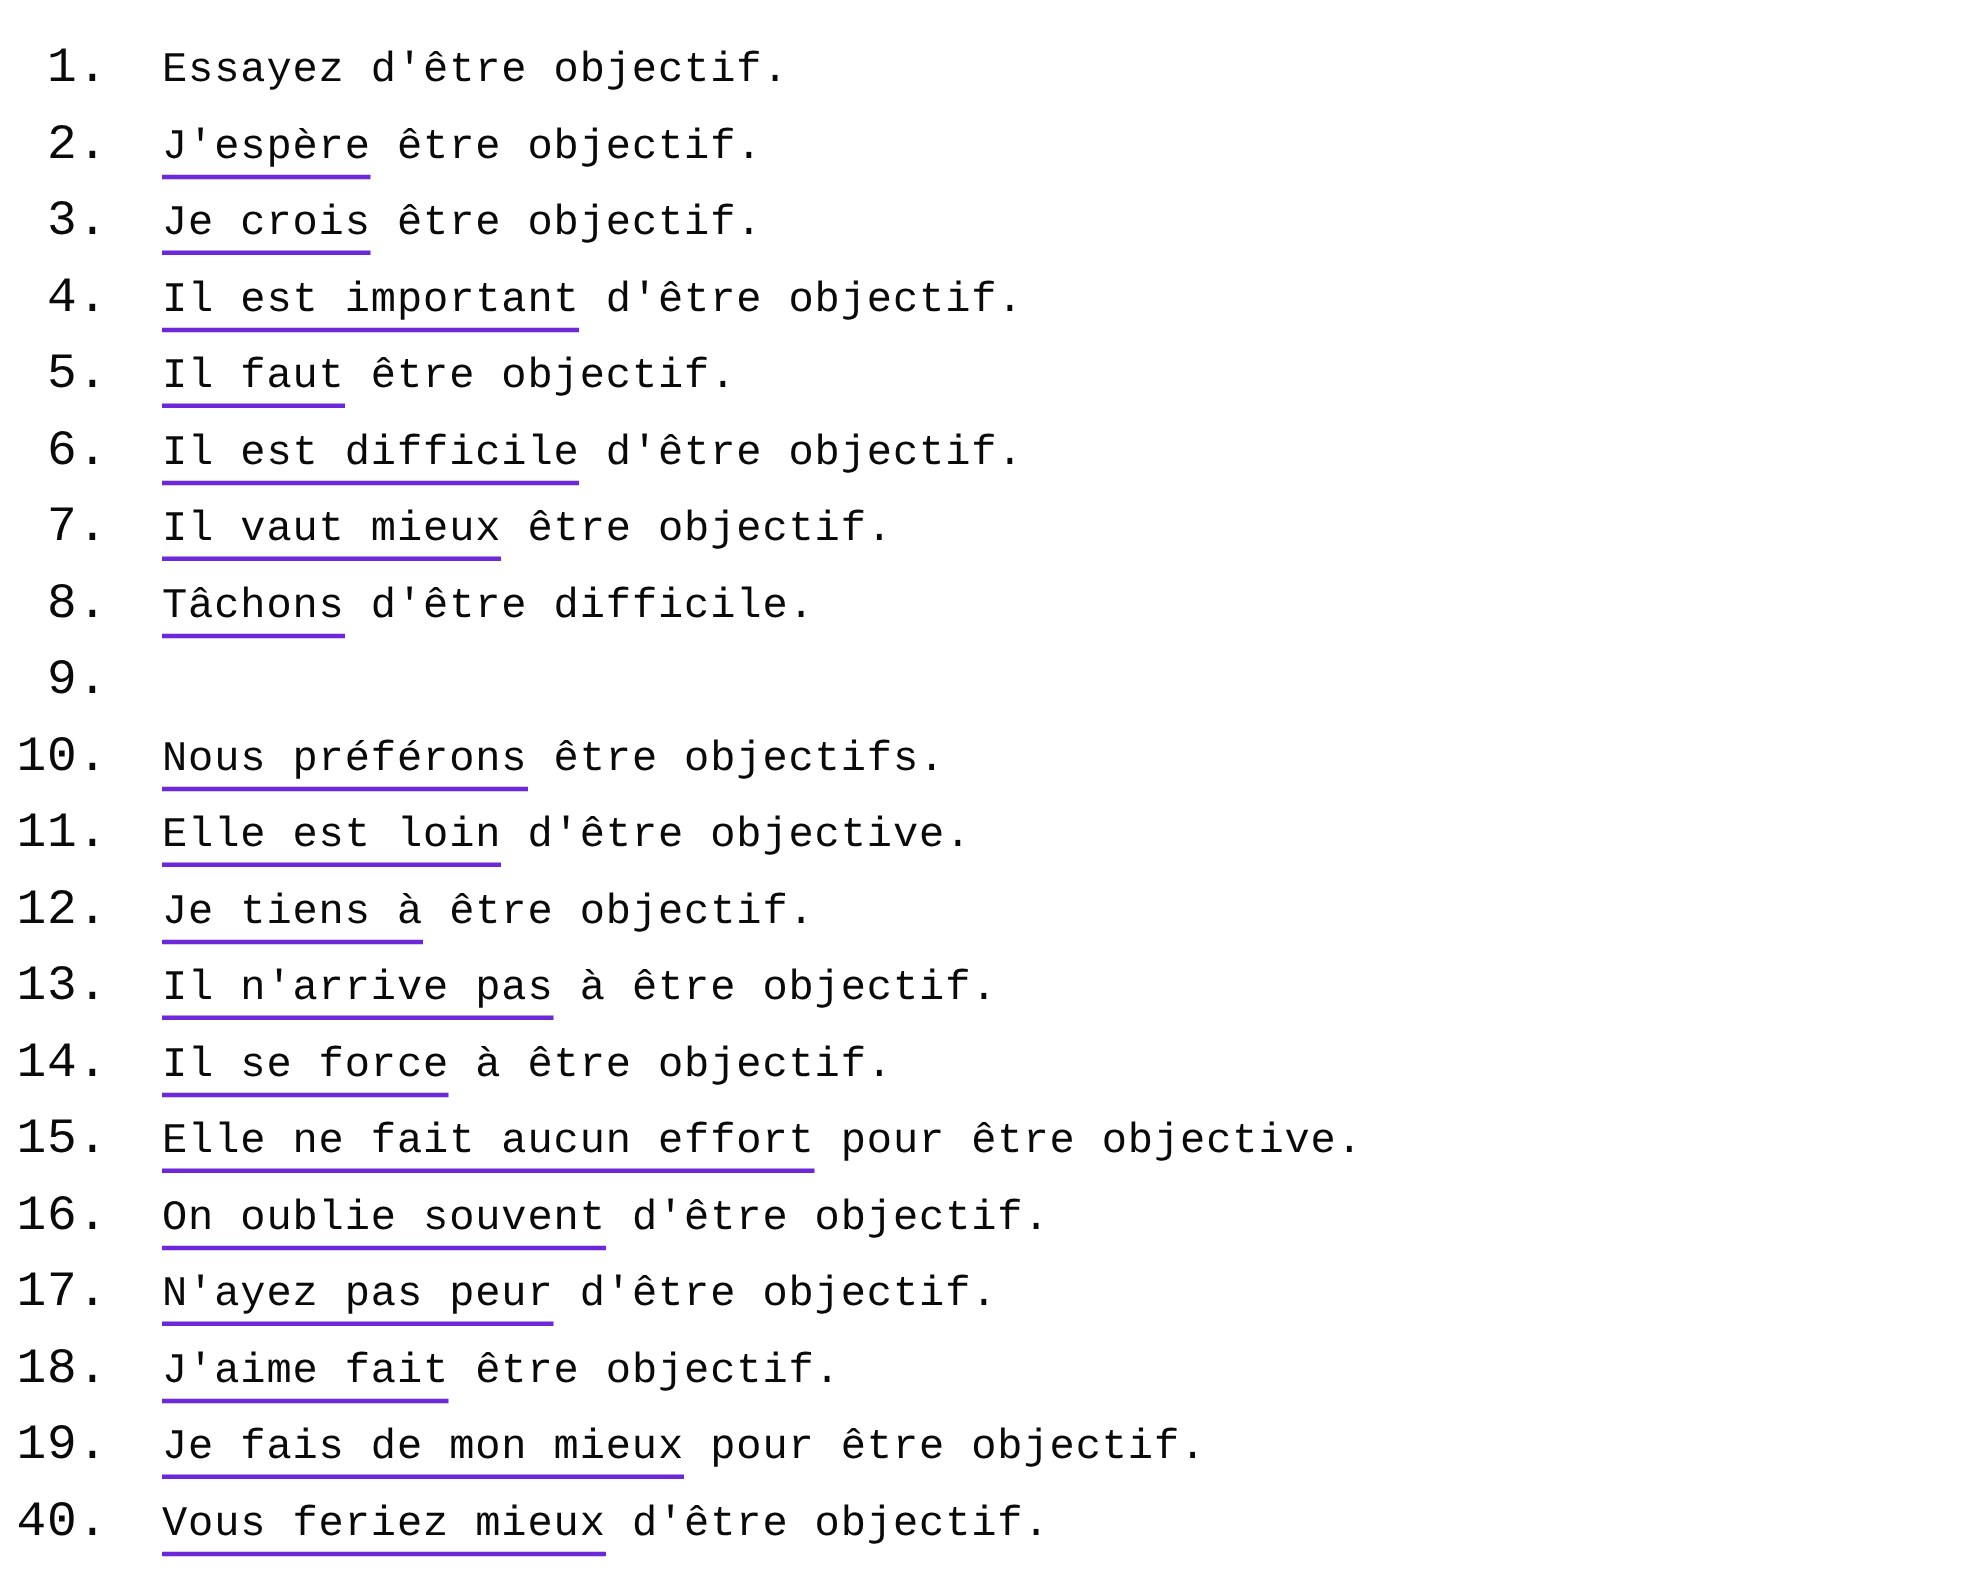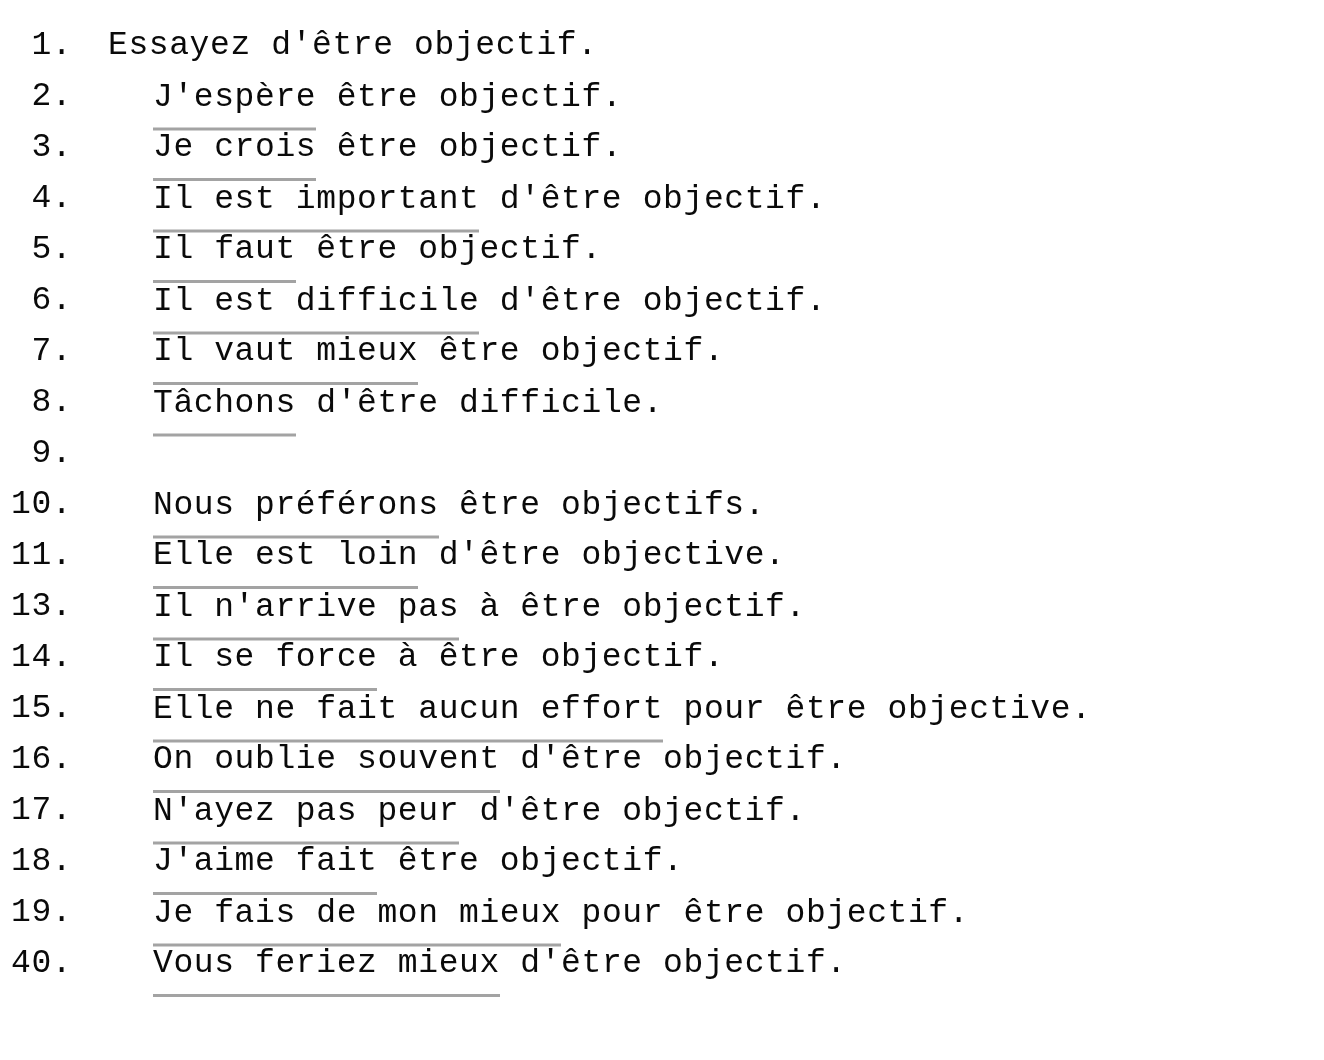--- a/index.html
+++ b/index.html
@@ -30,28 +30,27 @@
   }
   .num {
     width: 108px;
     text-align: right;
     padding-right: 36px;
     box-sizing: border-box;
     font-size: 33px;
     letter-spacing: 0.5px;
   }
   .text {
-    font-size: 33px;
+    font-size: 28px;
     letter-spacing: 0.6px;
   }
   .u {
     
-    border-bottom: 3px solid #a3a3a3;
-    padding-bottom: 12px;
-    margin-left: 45px;
+    border-bottom: 3px solid #6d28d9;
+    padding-bottom: 2px;
   }
   
   .line:nth-child(odd) .text { transform: translateY(0px); }
   .line:nth-child(even) .text { transform: translateY(0.5px); }
 </style>
 </head>
 <body>
 
 <div class="sheet">
 
@@ -102,20 +101,24 @@
   <div class="line">
     <span class="num">10.</span>
     <span class="text"><span class="u">Nous préférons</span><span> être objectifs.</span></span>
   </div>
 
   <div class="line">
     <span class="num">11.</span>
     <span class="text"><span class="u">Elle est loin</span><span> d'être objective.</span></span>
   </div>
 
+  <div class="line">
+    <span class="num">12.</span>
+    <span class="text"><span class="u">Je tiens à</span><span> être objectif.</span></span>
+  </div>
 
   <div class="line">
     <span class="num">13.</span>
     <span class="text"><span class="u">Il n'arrive pas</span><span> à être objectif.</span></span>
   </div>
 
   <div class="line">
     <span class="num">14.</span>
     <span class="text"><span class="u">Il se force</span><span> à être objectif.</span></span>
   </div>

